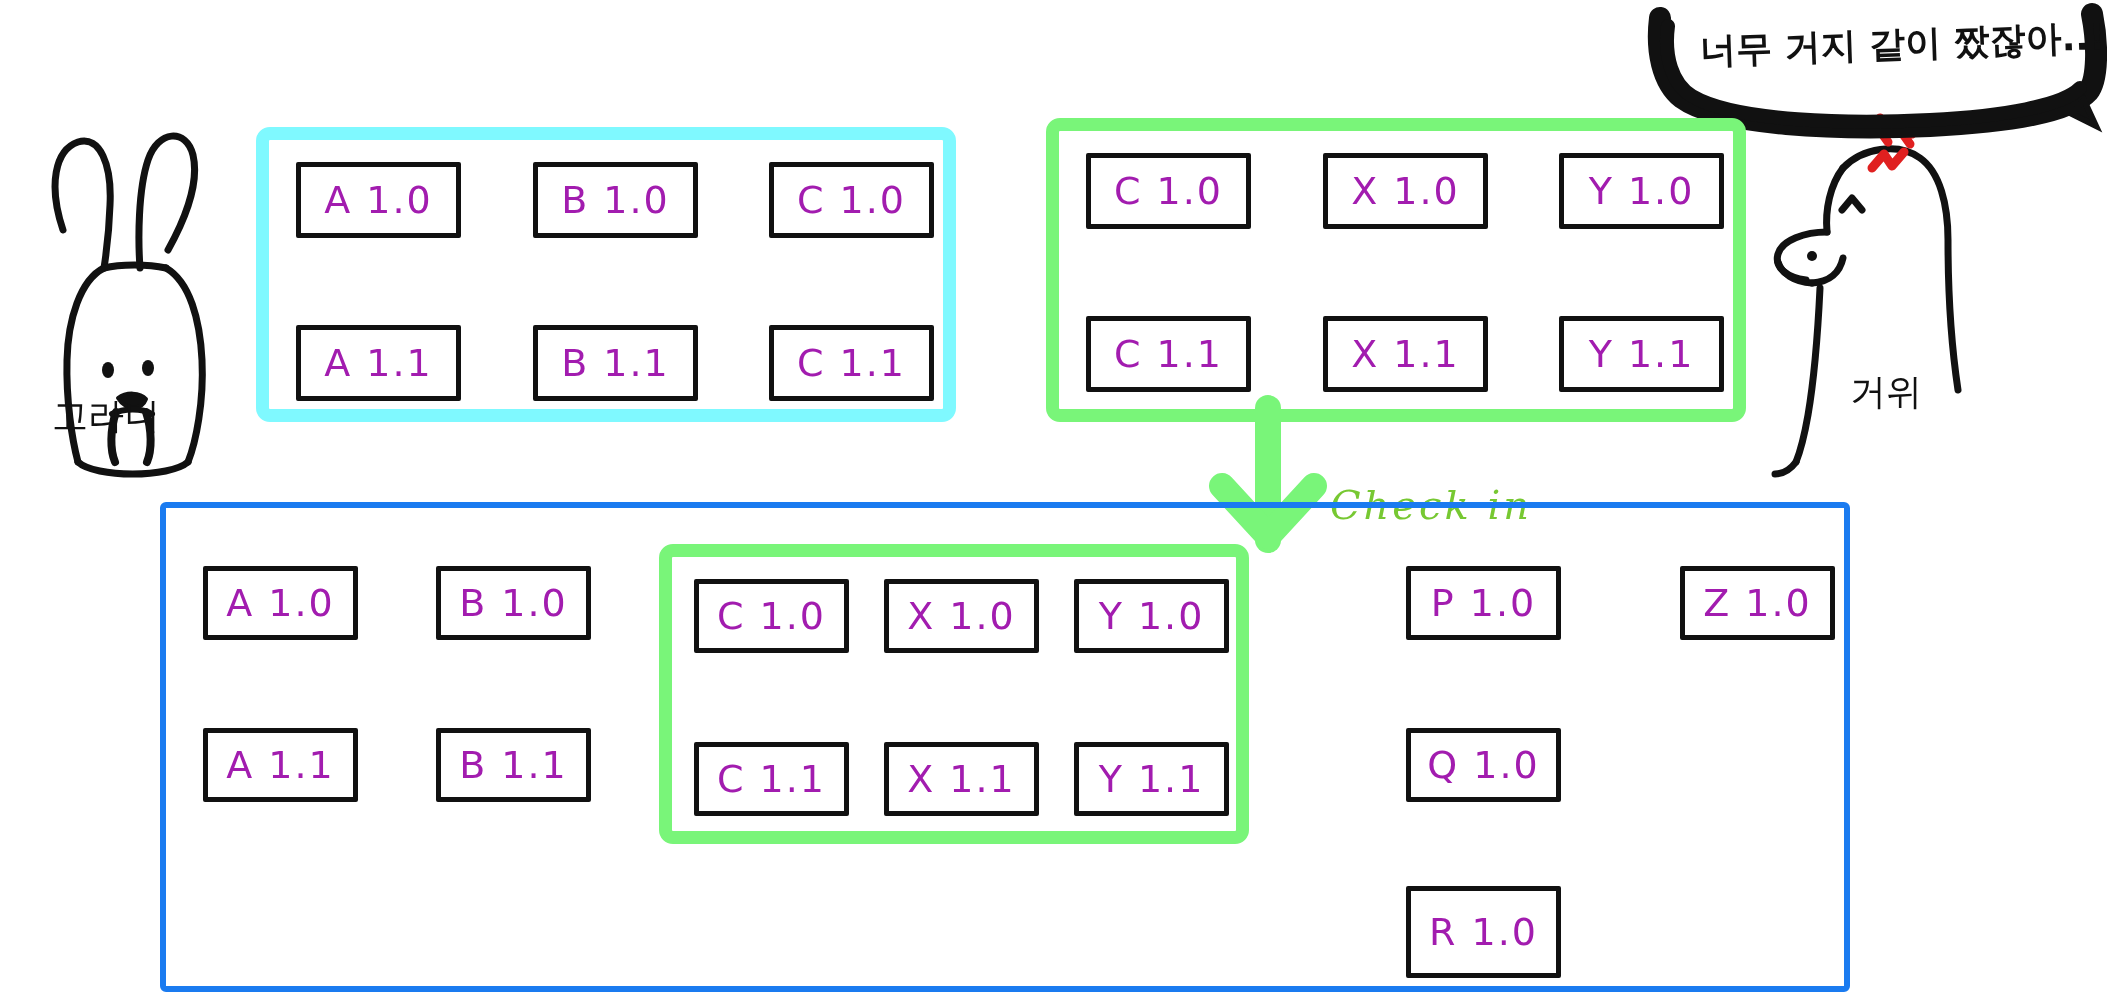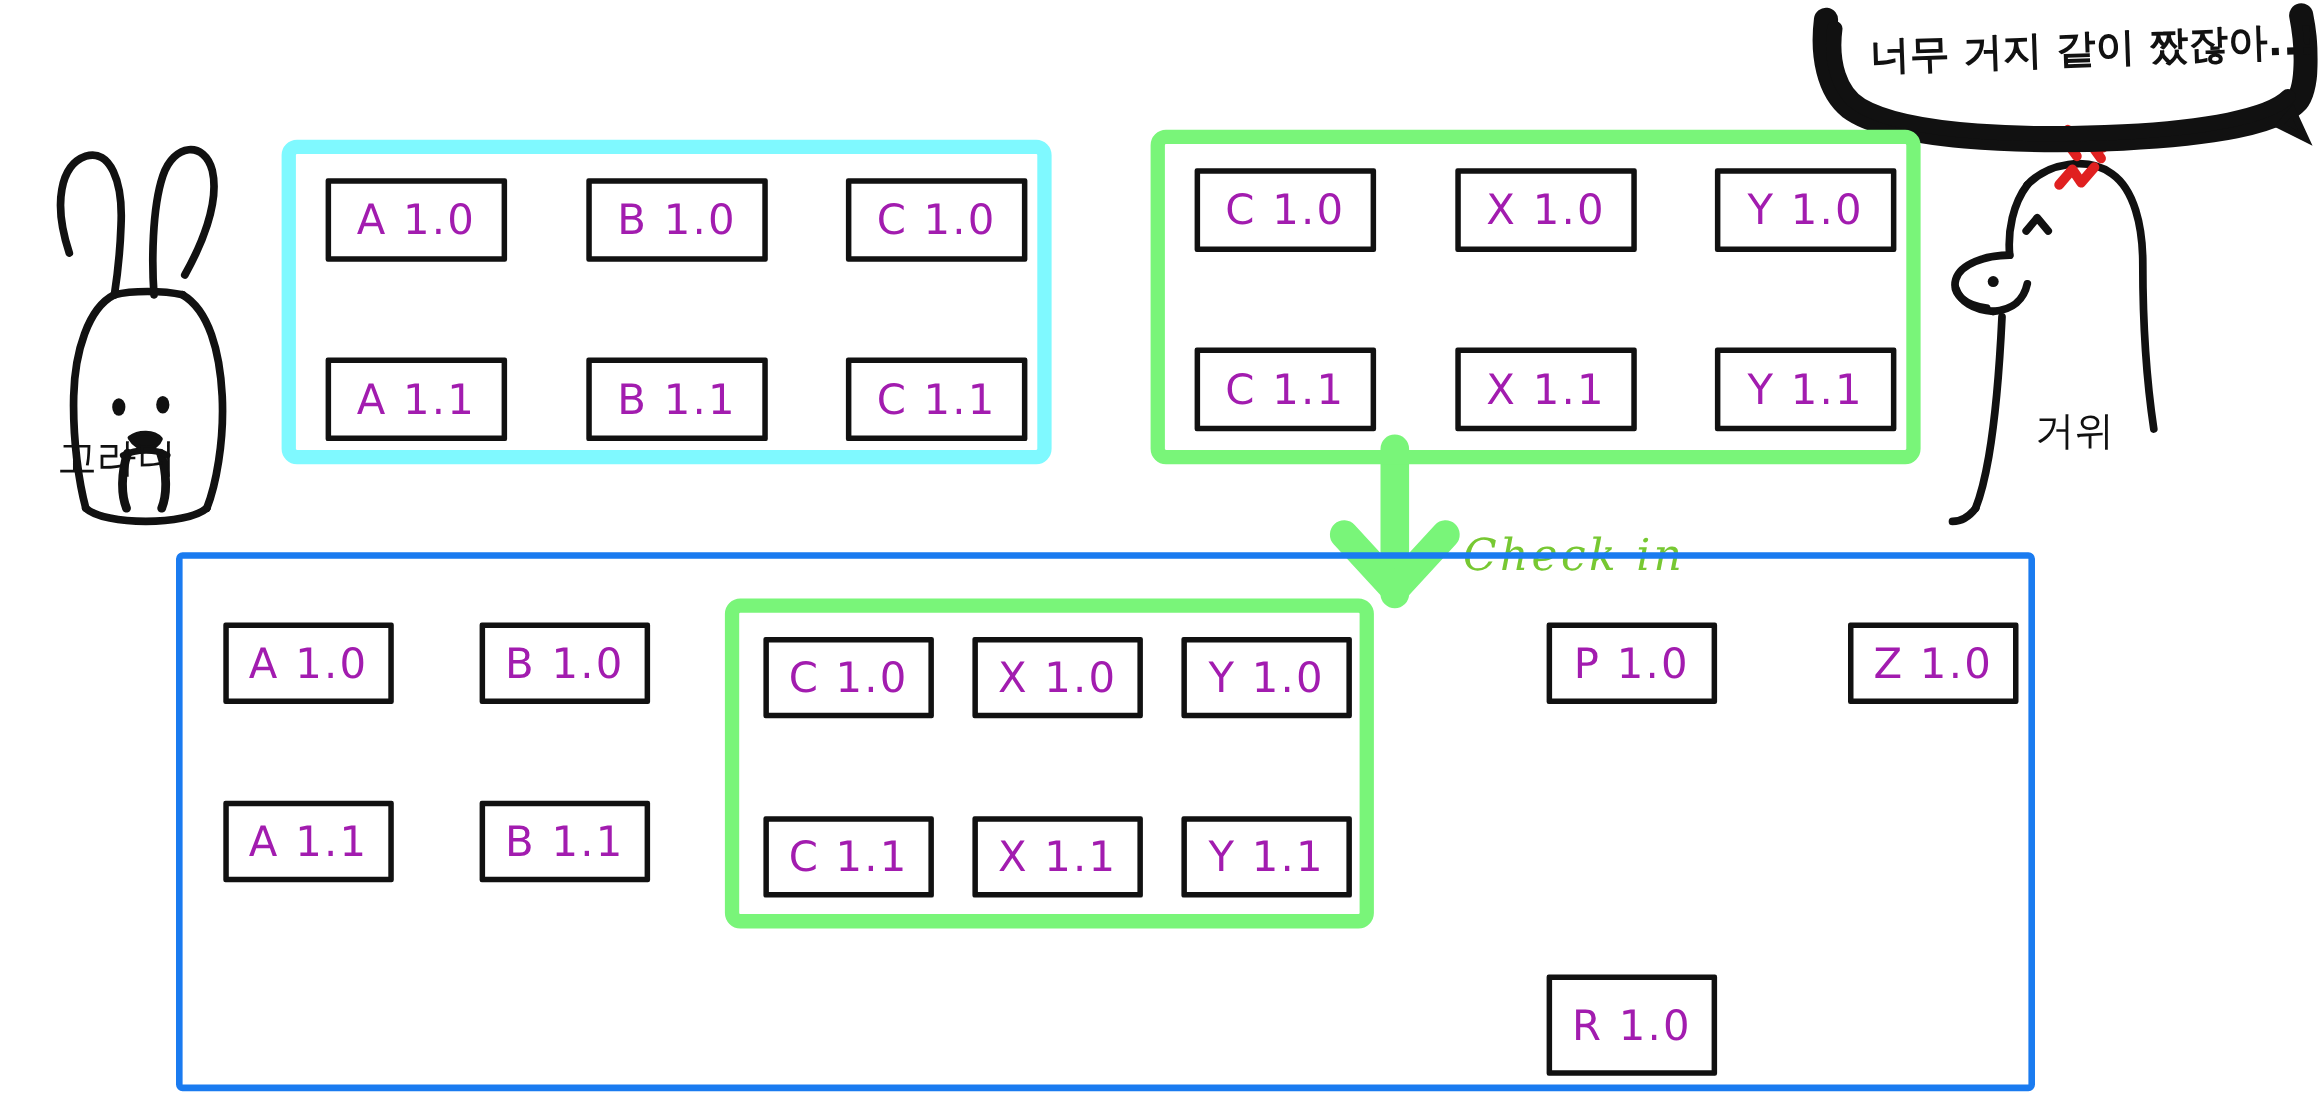--- a/index.html
+++ b/index.html
@@ -188,14 +188,15 @@
     <div class="chip" style="left:22px;  top:22px;  width:155px; height:74px;">C 1.0</div>
     <div class="chip" style="left:212px; top:22px;  width:155px; height:74px;">X 1.0</div>
     <div class="chip" style="left:402px; top:22px;  width:155px; height:74px;">Y 1.0</div>
     <div class="chip" style="left:22px;  top:185px; width:155px; height:74px;">C 1.1</div>
     <div class="chip" style="left:212px; top:185px; width:155px; height:74px;">X 1.1</div>
     <div class="chip" style="left:402px; top:185px; width:155px; height:74px;">Y 1.1</div>
   </div>
 
   <div class="chip" style="left:1240px; top:58px;  width:155px; height:74px;">P 1.0</div>
   <div class="chip" style="left:1478px; top:58px;  width:155px; height:74px;margin-left:36px;">Z 1.0</div>
+  <div class="chip" style="left:1240px; top:220px; width:155px; height:74px;">Q 1.0</div>
   <div class="chip" style="left:1240px; top:378px; width:155px; height:92px;">R 1.0</div>
 </div>
 
 </body></html>

